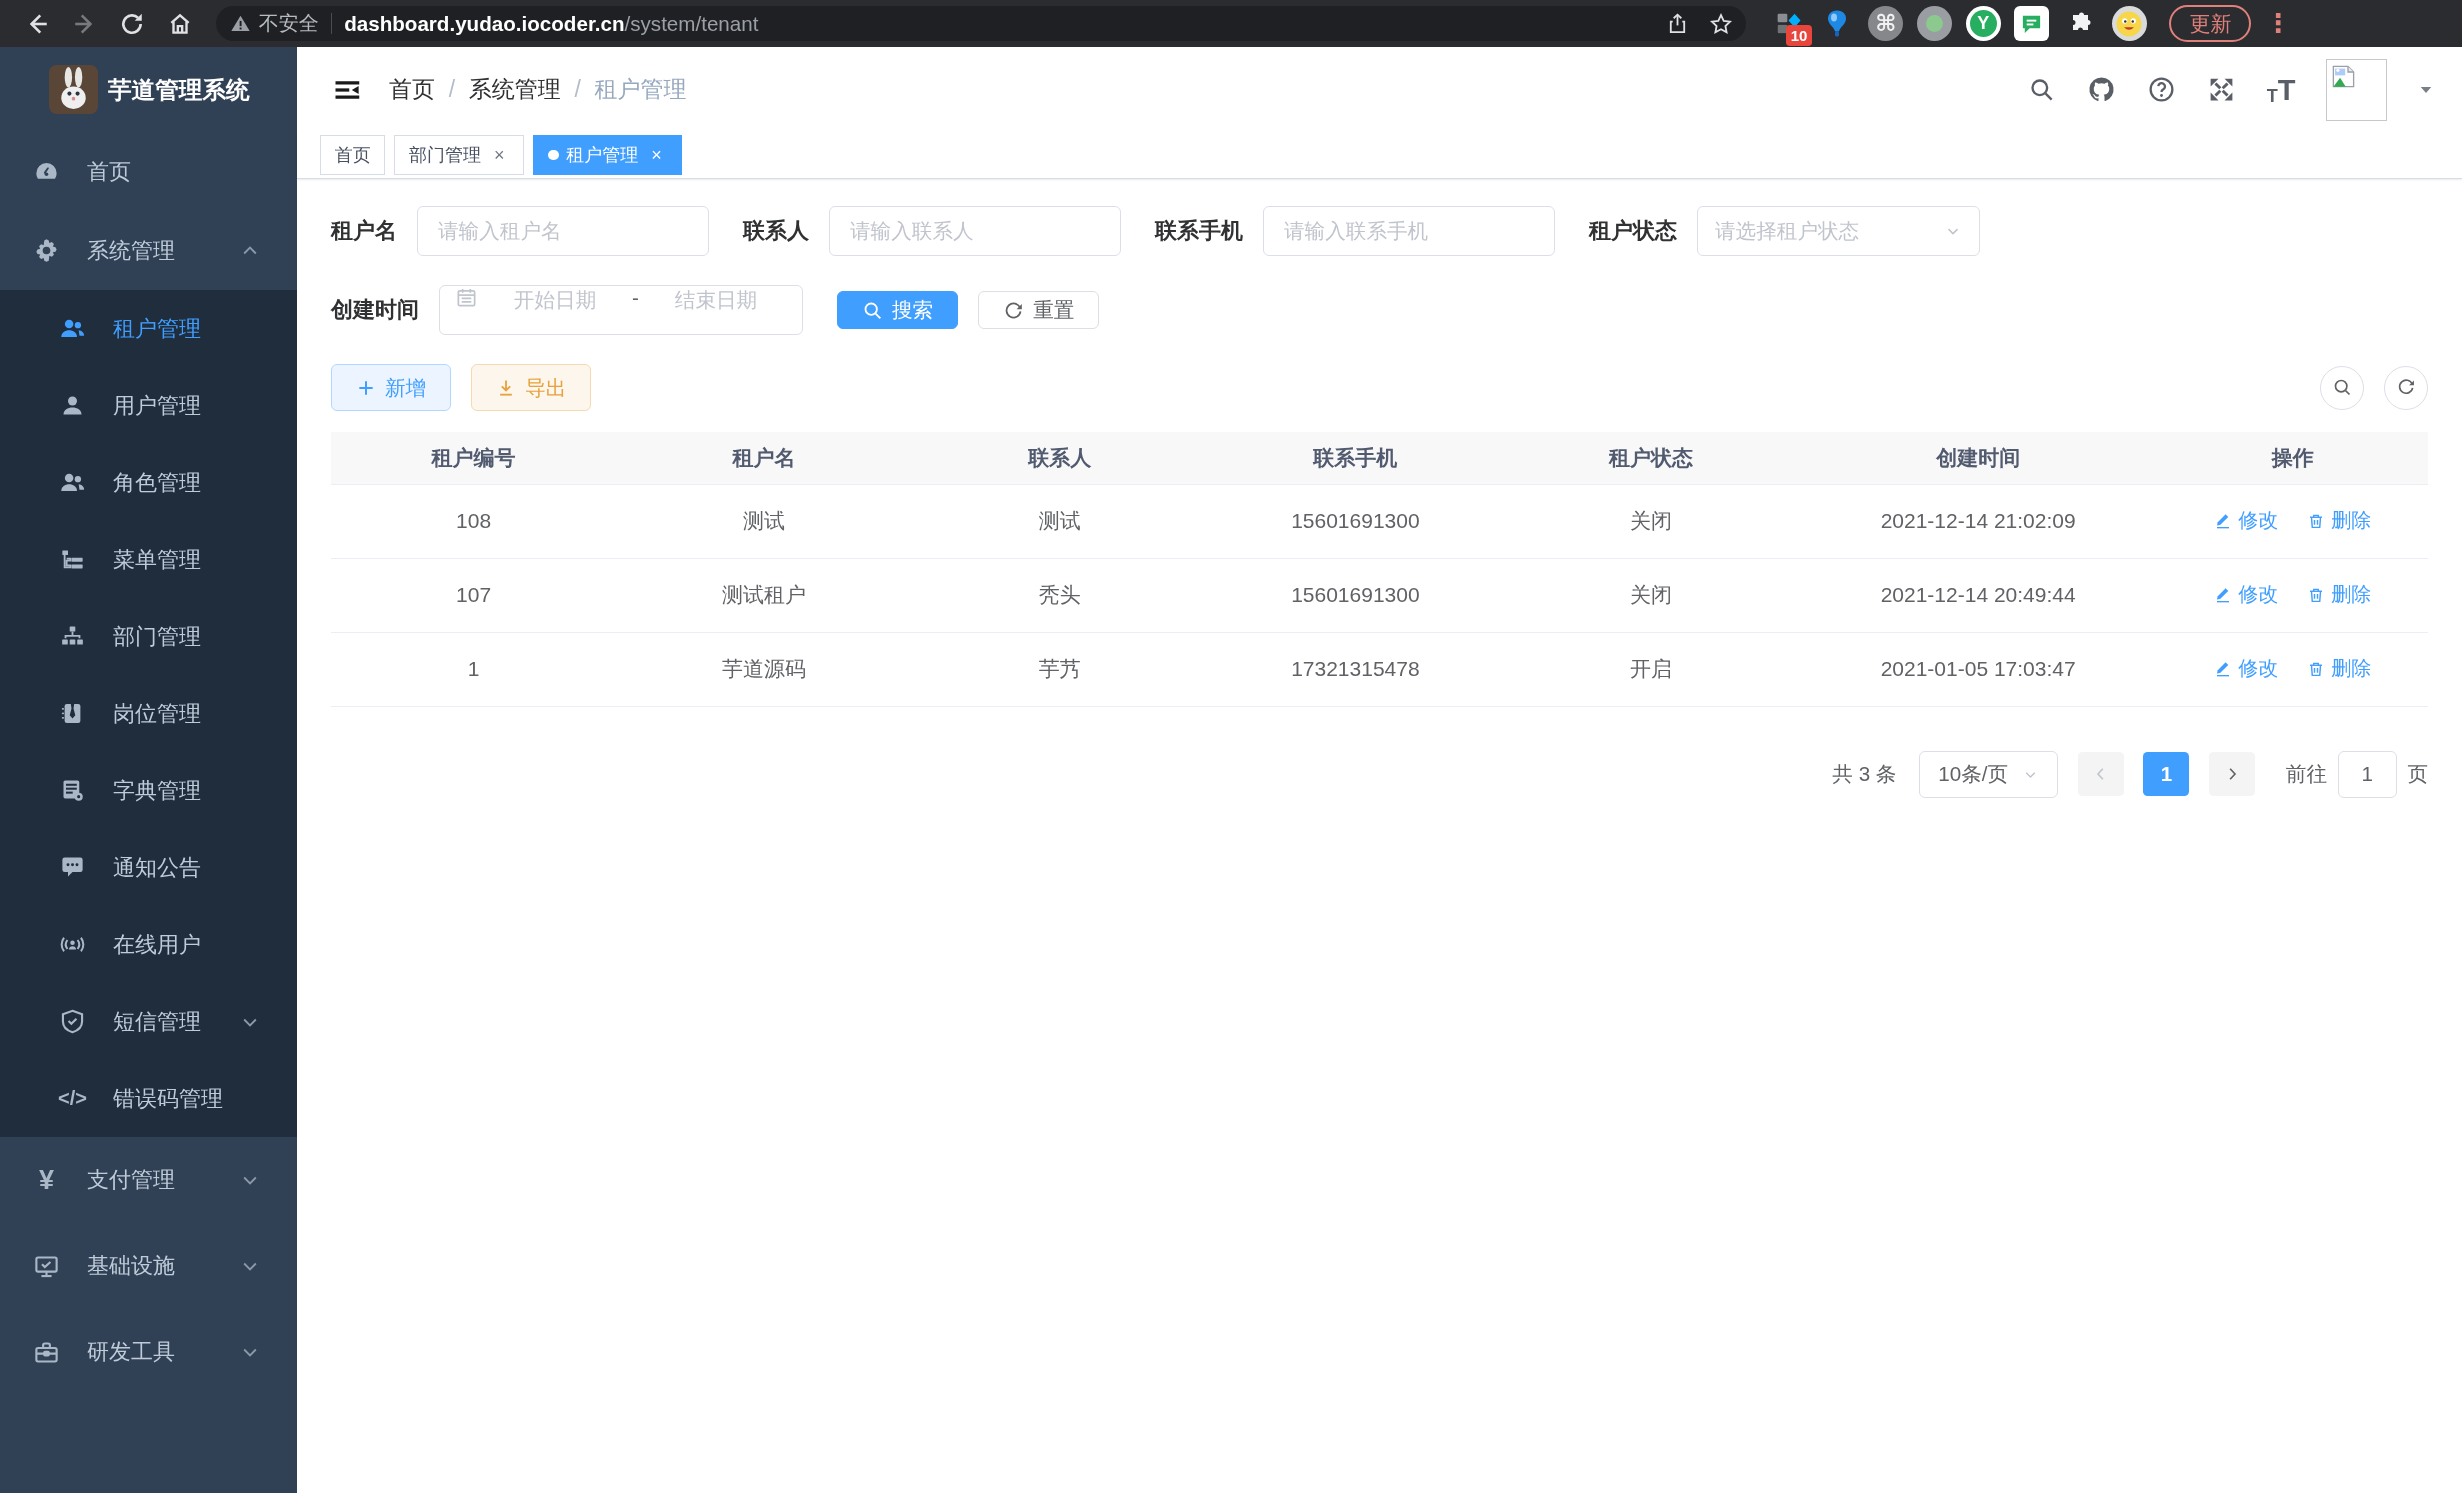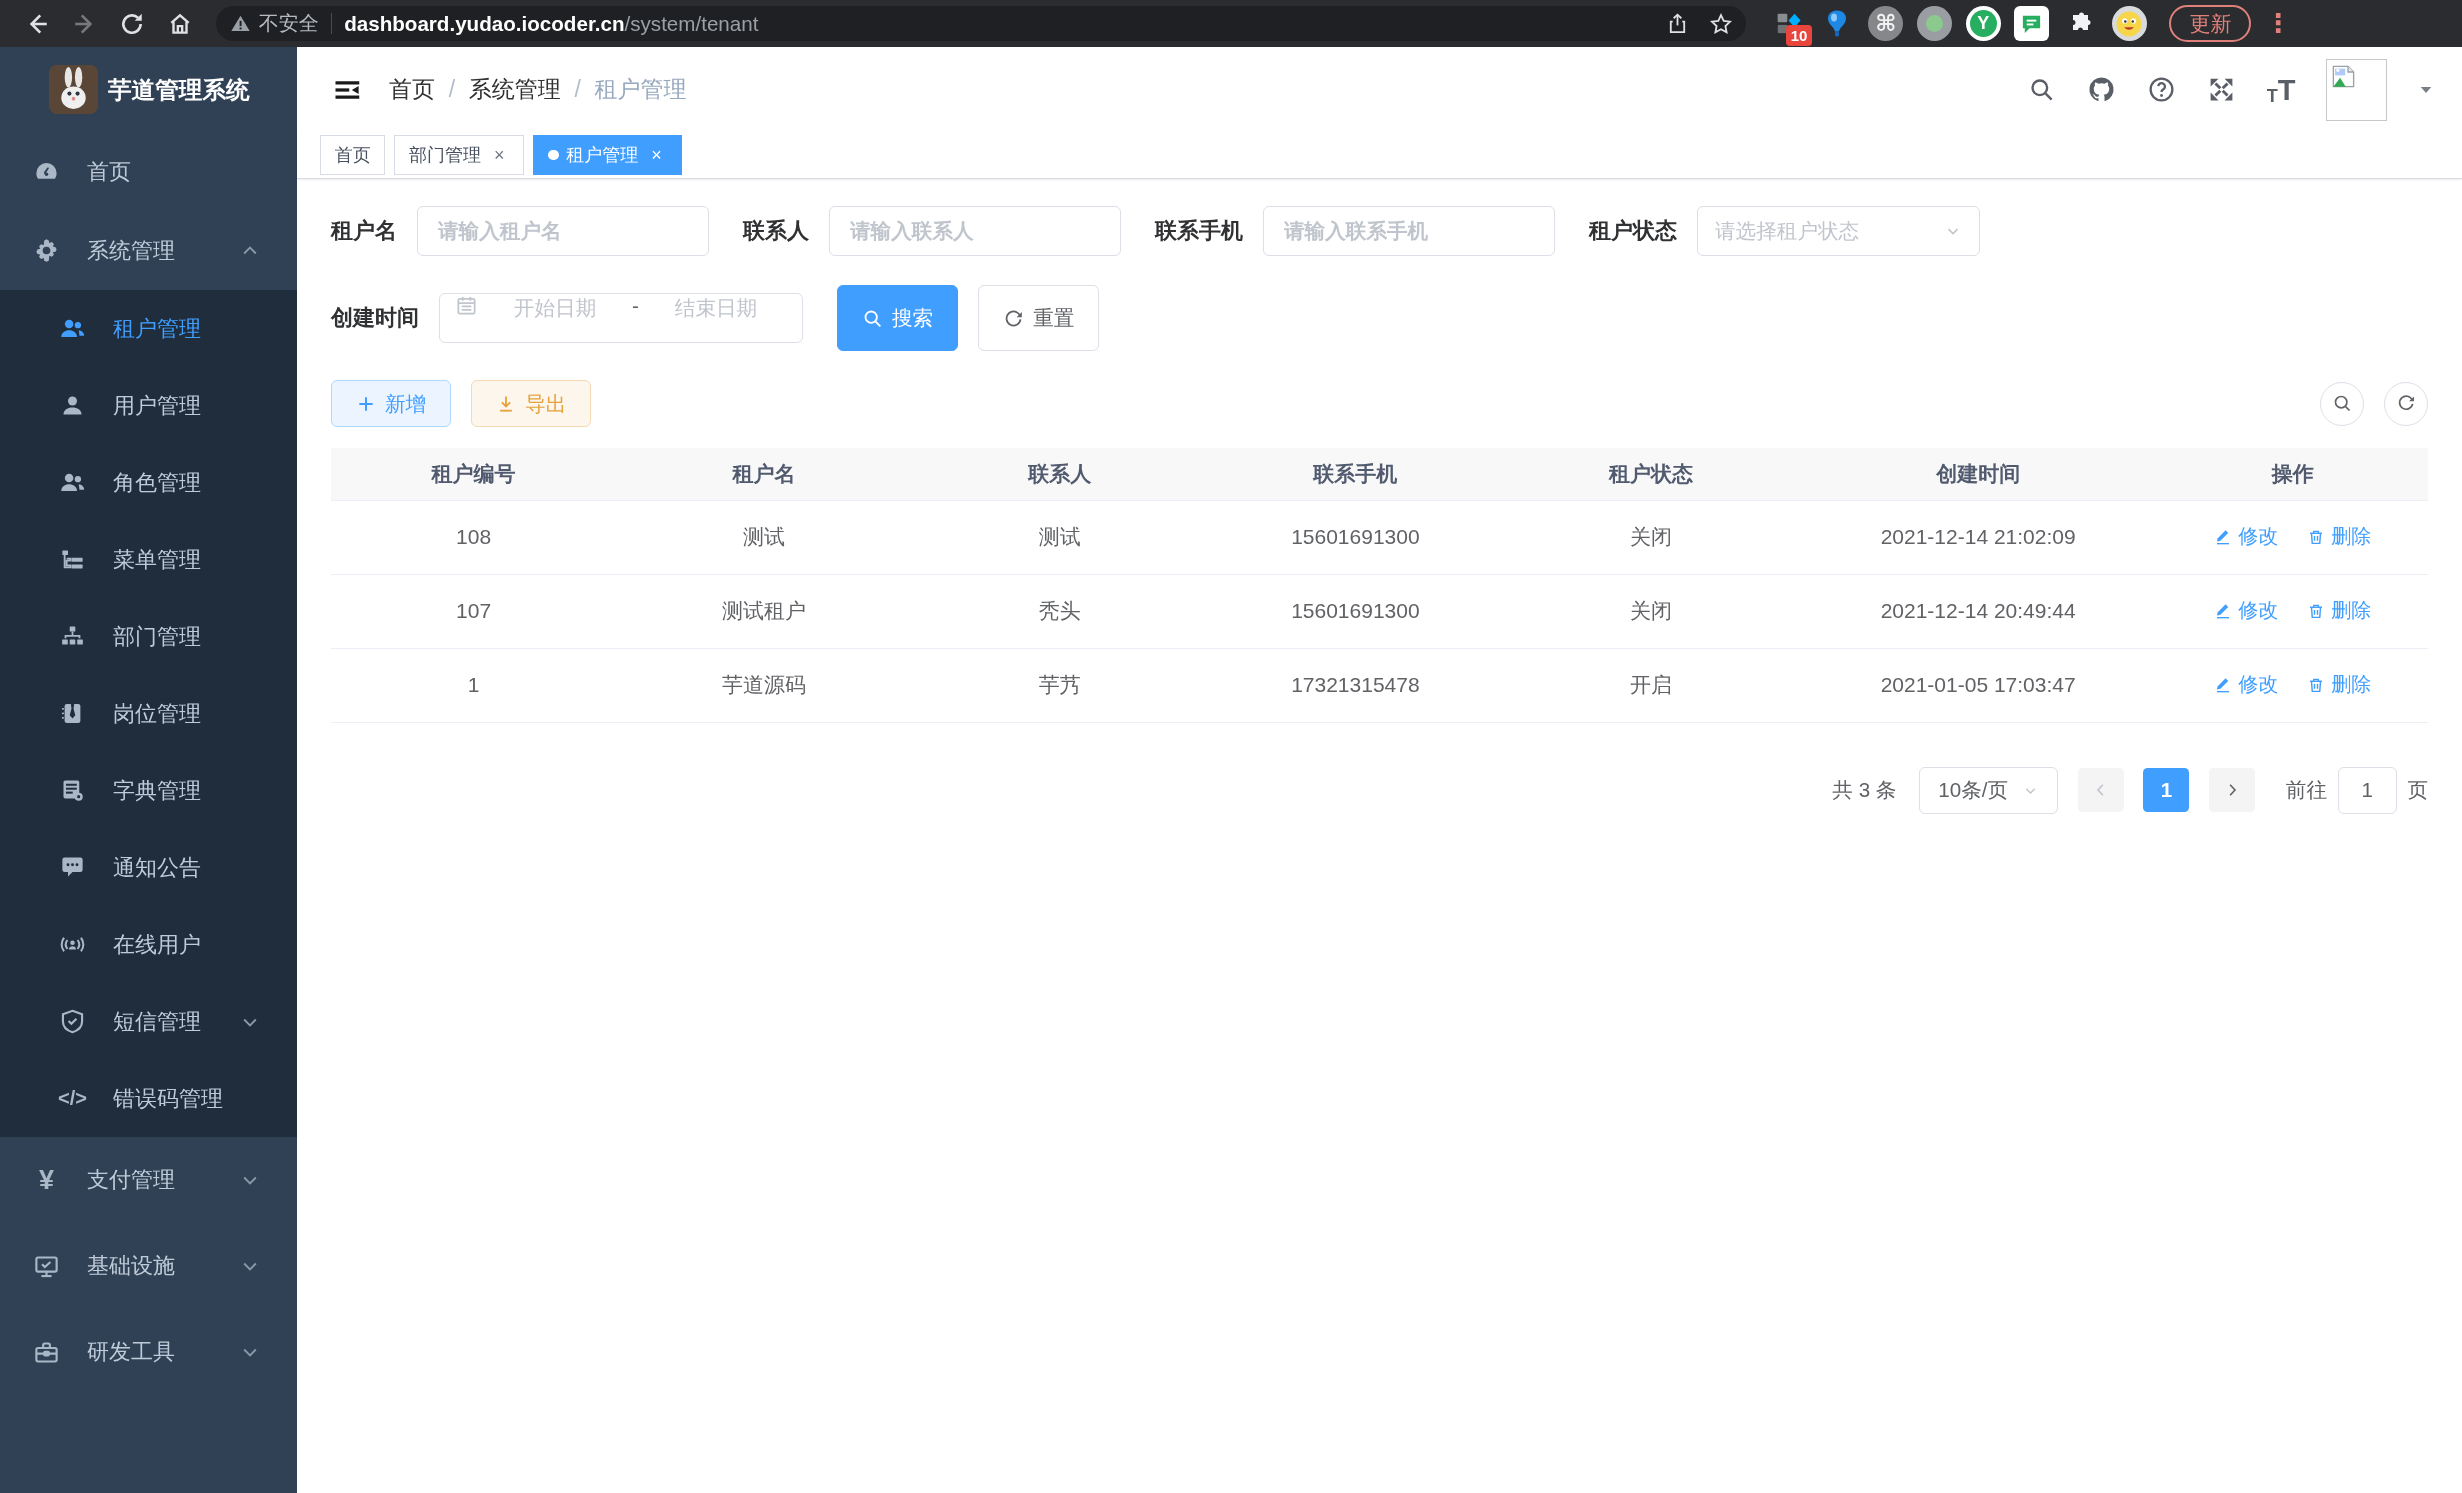--- a/index.html
+++ b/index.html
@@ -64,28 +64,28 @@
   .tag .x{ font-size:18px; color:#6f7683; width:21px; height:21px; display:flex; align-items:center; justify-content:center; border-radius:50%; }
   .tag.active{ background:#409eff; border-color:#409eff; color:#fff; }
   .tag.active .x{ color:#fff; }
   .tag .dot{ width:10.7px; height:10.7px; border-radius:50%; background:#fff; flex:none; }
 
   
   .content{ flex:1; padding:27px 34px; overflow:hidden; }
   .filter-row{ display:flex; align-items:center; margin-bottom:29px; }
   .f-item{ display:flex; align-items:center; margin-right:34px; }
   .f-label{ font-weight:700; color:#303133; font-size:22px; margin-right:20px; white-space:nowrap; }
-  .f-input{ height:50px; border:1.5px solid #dcdfe6; border-radius:6px; background:#fff; font-size:20.6px; color:#606266; padding:0 20px; outline:none; width:292px; font-family:inherit;font-weight:bold; }
+  .f-input{ height:50px; border:1.5px solid #dcdfe6; border-radius:6px; background:#fff; font-size:20.6px; color:#606266; padding:0 20px; outline:none; width:292px; font-family:inherit; }
   .f-input::placeholder{ color:#c0c4cc; }
   .f-select{ height:50px; width:283px; border:1.5px solid #dcdfe6; border-radius:6px; display:flex; align-items:center; padding:0 17px; color:#c0c4cc; font-size:20.6px; cursor:pointer; }
   .f-select .sel-caret{ margin-left:auto; color:#c0c4cc; }
   .date-range{ height:50px; width:364px; border:1.5px solid #dcdfe6; border-radius:6px; display:flex; padding:0 15px; color:#c0c4cc; font-size:20.6px; gap:6px; }
   .date-range .dr-start,.date-range .dr-end{ flex:1; text-align:center; }
   .date-range .dr-sep{ color:#606266; }
-  .btn{ height:66px; border-radius:6px; border:1.5px solid #dcdfe6; background:#fff; font-size:20.6px; color:#606266; display:inline-flex; align-items:center; justify-content:center; gap:9px; padding:0 24px; cursor:pointer; font-family:inherit; }
+  .btn{ height:38px; border-radius:6px; border:1.5px solid #dcdfe6; background:#fff; font-size:20.6px; color:#606266; display:inline-flex; align-items:center; justify-content:center; gap:9px; padding:0 24px; cursor:pointer; font-family:inherit; }
   .btn.primary{ background:#409eff; border-color:#409eff; color:#fff; }
   .btn.plain-blue{ background:#ecf5ff; border-color:#b3d8ff; color:#409eff; height:47px; }
   .btn.plain-warn{ background:#fdf6ec; border-color:#f5dab1; color:#e6a23c; height:47px; }
   .toolbar-row{ display:flex; align-items:center; margin:4.6px 0 21px; }
   .toolbar-right{ margin-left:auto; display:flex; gap:20px; }
   .circle-btn{ width:44px; height:44px; border-radius:50%; border:1.5px solid #dcdfe6; background:#fff; color:#606266; display:flex; align-items:center; justify-content:center; cursor:pointer; }
 
   table.data{ width:100%; border-collapse:collapse; table-layout:fixed; }
   table.data th{ background:#f8f8f9; color:#515a6e; font-size:21px; font-weight:700; height:52px; border-bottom:0.8px solid #ebeef5; text-align:center; }
   table.data td{ height:74px; border-bottom:0.8px solid #ebeef5; color:#606266; font-size:21px; text-align:center; }

